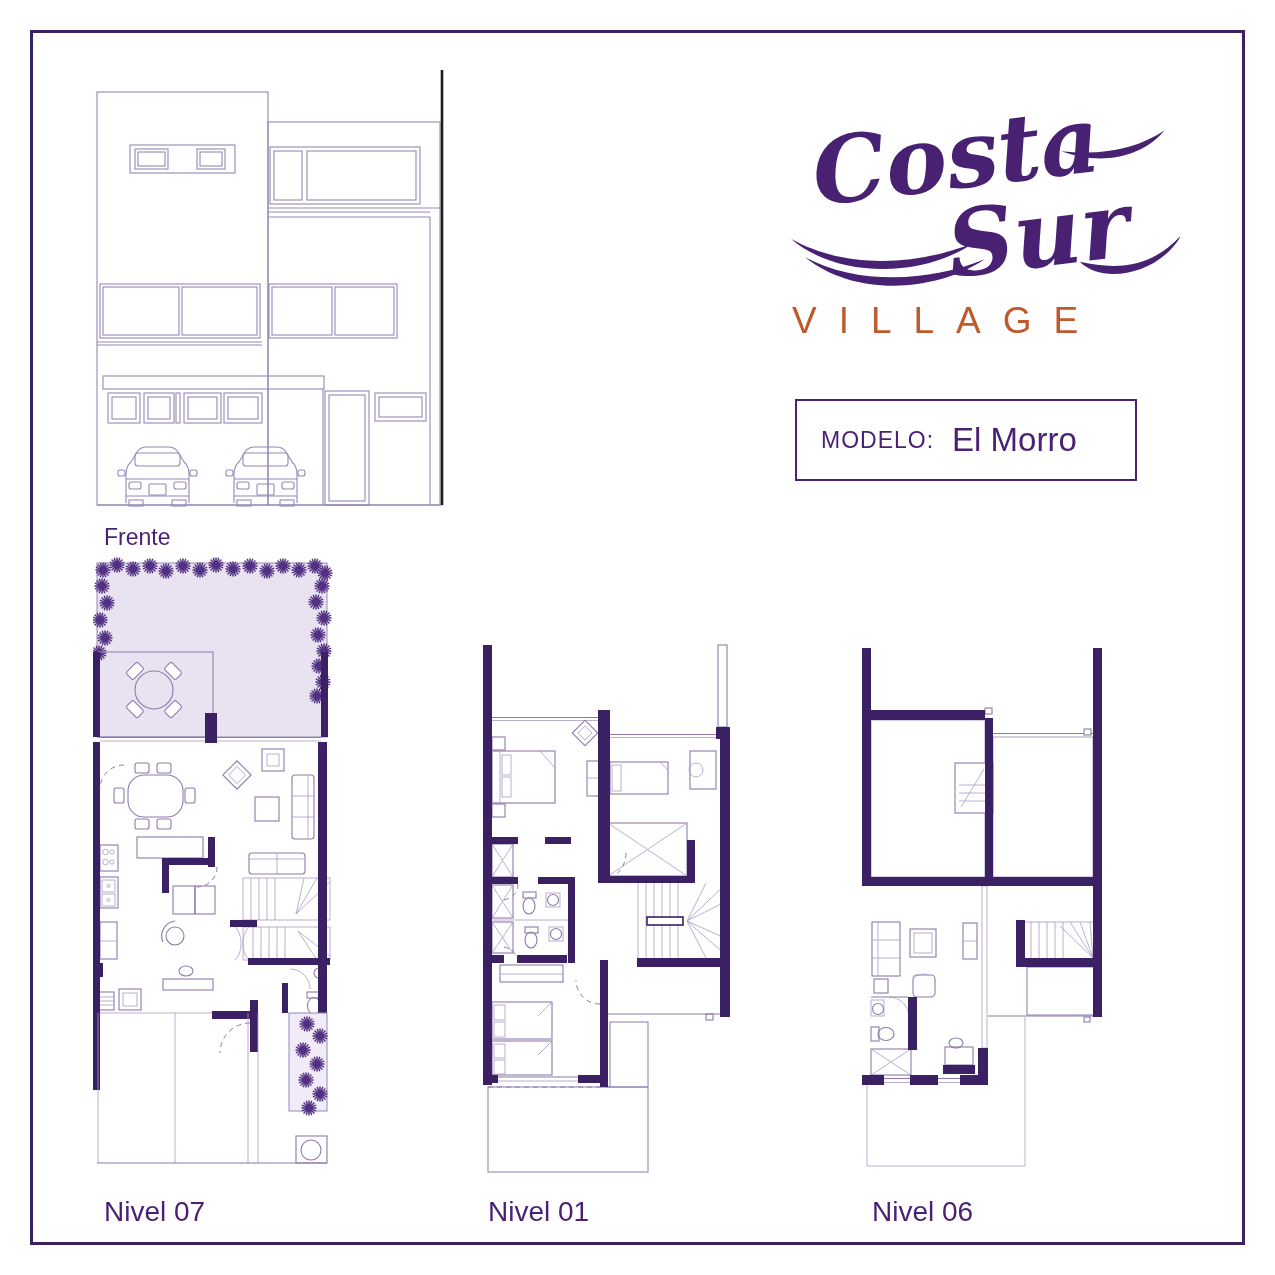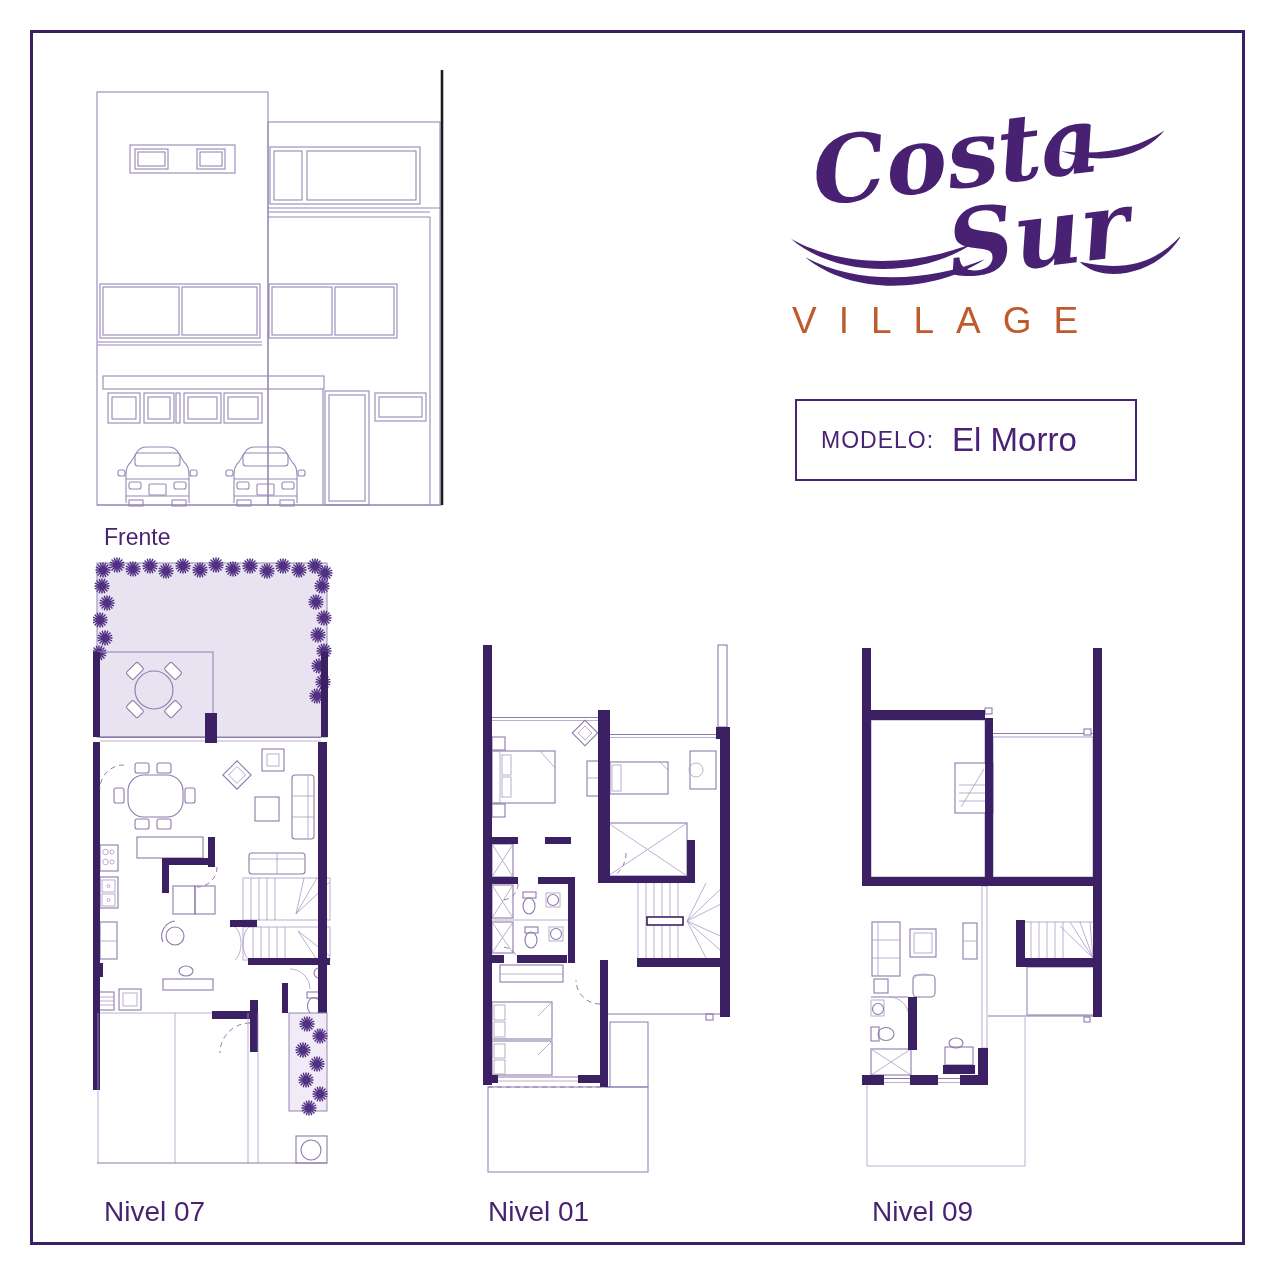--- a/index.html
+++ b/index.html
@@ -501,14 +501,14 @@
       <rect x="6" y="430" width="22" height="10" class="w"></rect>
       <rect x="54" y="430" width="28" height="10" class="w"></rect>
       <rect x="104" y="430" width="28" height="10" class="w"></rect>
       <line x1="28" y1="433.5" x2="54" y2="433.5" class="t"></line>
         <line x1="28" y1="437.5" x2="54" y2="437.5" class="t2"></line>
       <line x1="82" y1="433.5" x2="104" y2="433.5" class="t"></line>
         <line x1="82" y1="437.5" x2="104" y2="437.5" class="t2"></line>
     </g>
     <path d="M11,440 V521 H169 V372" class="t2"></path>
   </svg>
-  <div class="abs caption nivel" style="left:872px">Nivel 09</div>
+  <div class="abs caption nivel" style="left:872px">Nivel 06</div>
 </div>
 
 </body></html>

